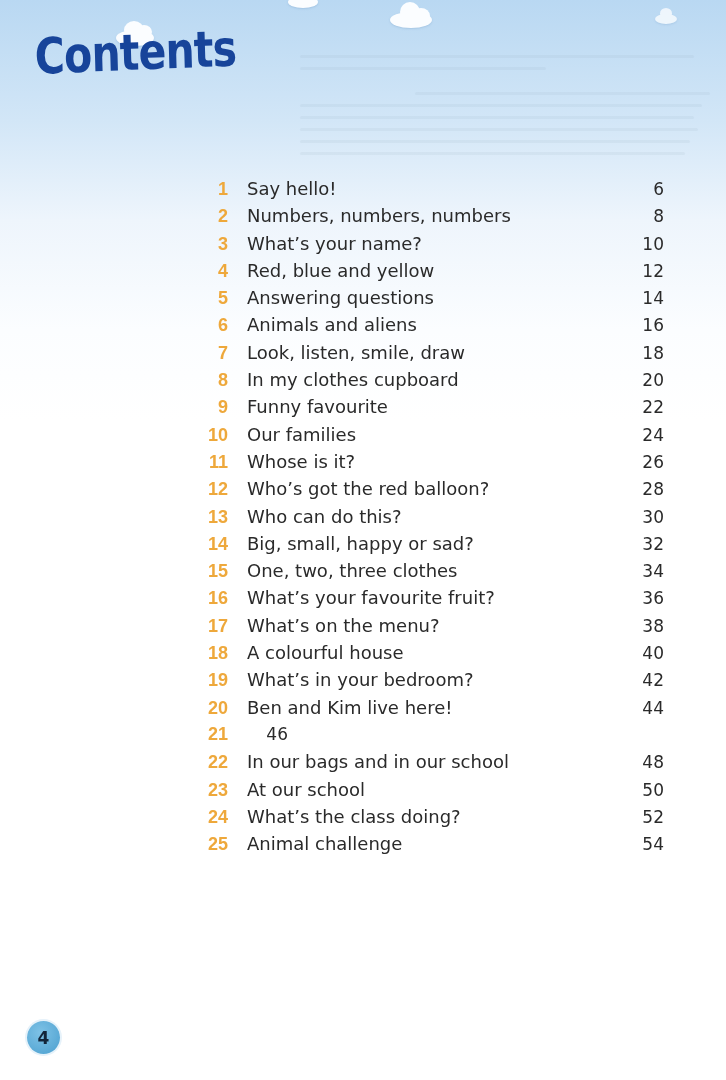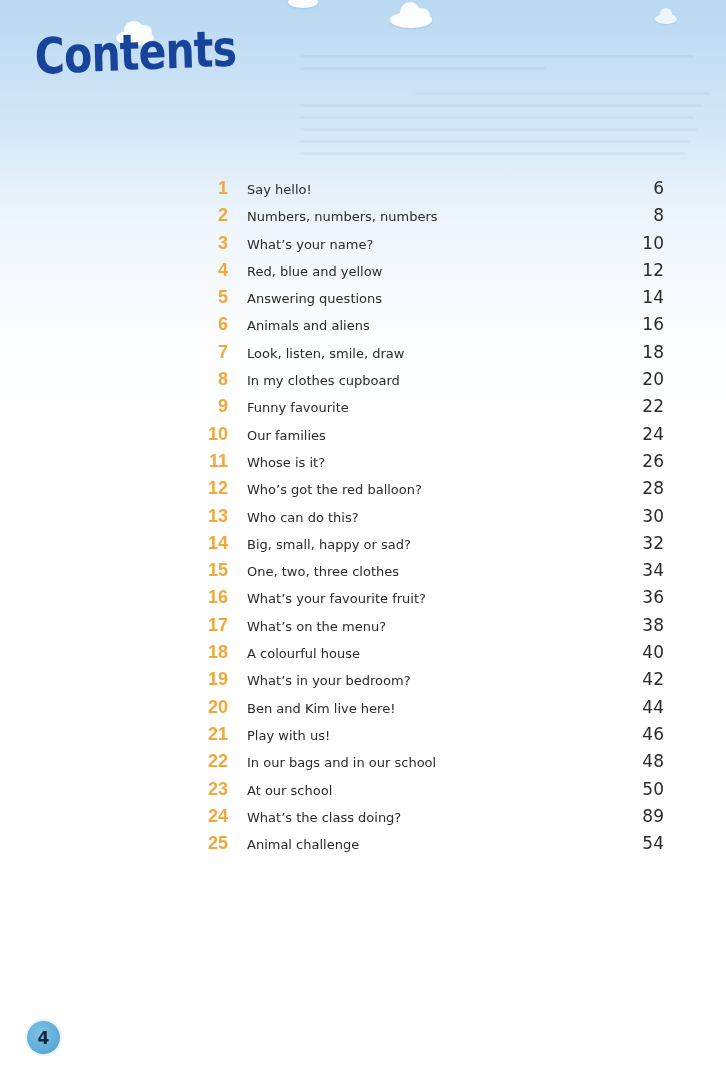--- a/index.html
+++ b/index.html
@@ -28,21 +28,21 @@
   .title {
     position: absolute; left: 34px; top: 28px; margin: 0;
     font-family: "DejaVu Sans", sans-serif; font-weight: bold;
     font-size: 50px; color: #17449a; letter-spacing: -1px;
     transform: scaleX(0.82) rotate(-2deg); transform-origin: left top;
   }
 
   .toc { position: absolute; left: 190px; top: 175px; width: 480px; margin: 0; padding: 0; list-style: none; }
   .toc-row { display: flex; align-items: baseline; height: 27.3px; line-height: 27px; }
   .toc-num { width: 38px; text-align: right; font-family: "Liberation Sans", sans-serif; font-weight: bold; font-size: 18px; color: #eea83b; }
-  .toc-title { flex: 1; margin-left: 19px; font-family: "DejaVu Sans", sans-serif; font-size: 13px; color: #2a2a2a; white-space: nowrap; }
+  .toc-title { flex: 1; margin-left: 19px; font-family: "DejaVu Sans", sans-serif; font-size: 18px; color: #2a2a2a; white-space: nowrap; }
   .toc-page { width: 60px; text-align: right; font-family: "DejaVu Sans", sans-serif; font-size: 17px; color: #2a2a2a; padding-right: 6px; }
 
   .page-badge {
     position: absolute; left: 27px; top: 1021px; width: 33px; height: 33px; border-radius: 50%;
     background: radial-gradient(circle at 40% 35%, #7ec2e6, #4b9fcf);
     box-shadow: 0 0 0 2px #e6f2fa;
     display: flex; align-items: center; justify-content: center;
     font-family: "DejaVu Sans", sans-serif; font-weight: bold; font-size: 17px; color: #12253a;
   }
 </style>
@@ -164,37 +164,36 @@
       <span class="toc-title">What’s in your bedroom?</span>
       <span class="toc-page">42</span>
     </li>
     <li class="toc-row">
       <span class="toc-num">20</span>
       <span class="toc-title">Ben and Kim live here!</span>
       <span class="toc-page">44</span>
     </li>
     <li class="toc-row">
       <span class="toc-num">21</span>
-      <span class="toc-title">Play with us!</span>
       <span class="toc-page">46</span>
     </li>
     <li class="toc-row">
       <span class="toc-num">22</span>
       <span class="toc-title">In our bags and in our school</span>
       <span class="toc-page">48</span>
     </li>
     <li class="toc-row">
       <span class="toc-num">23</span>
       <span class="toc-title">At our school</span>
       <span class="toc-page">50</span>
     </li>
     <li class="toc-row">
       <span class="toc-num">24</span>
       <span class="toc-title">What’s the class doing?</span>
-      <span class="toc-page">89</span>
+      <span class="toc-page">52</span>
     </li>
     <li class="toc-row">
       <span class="toc-num">25</span>
       <span class="toc-title">Animal challenge</span>
       <span class="toc-page">54</span>
     </li>
   </ul>
 
 <div class="page-badge">
   <span>4</span>

